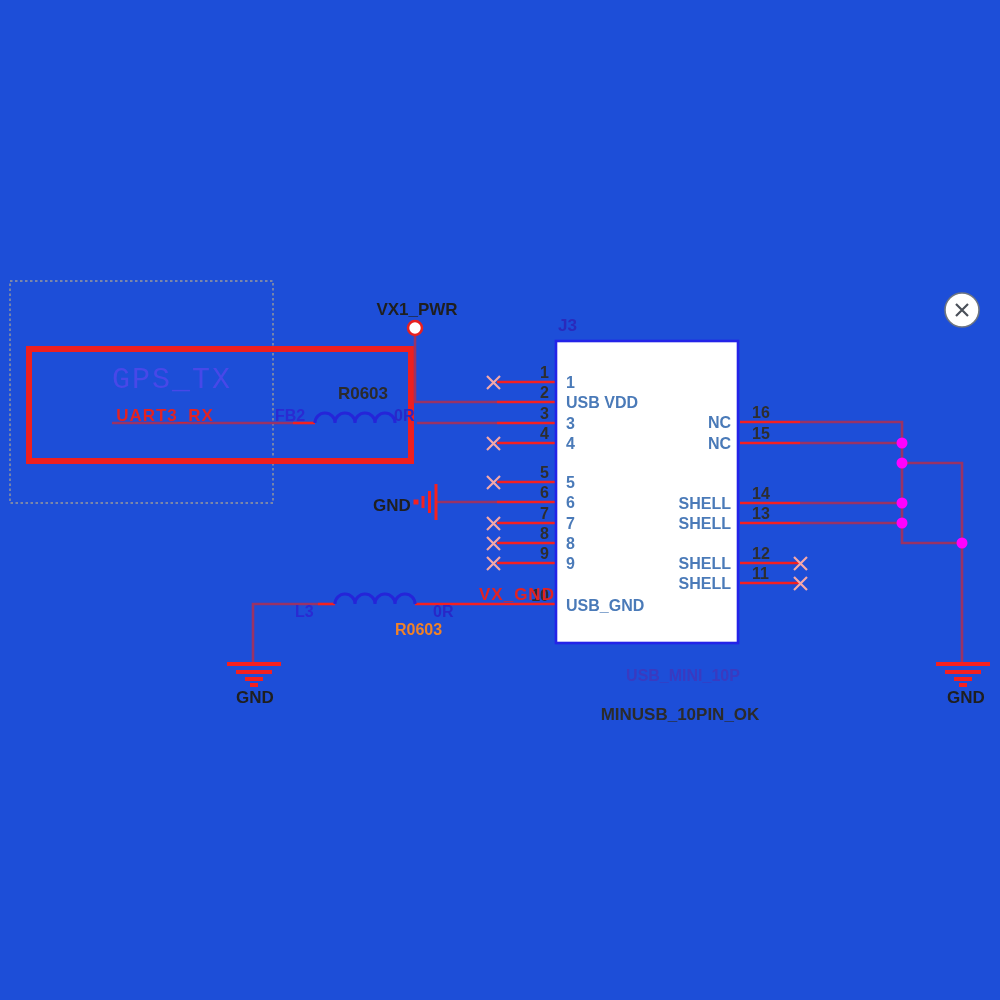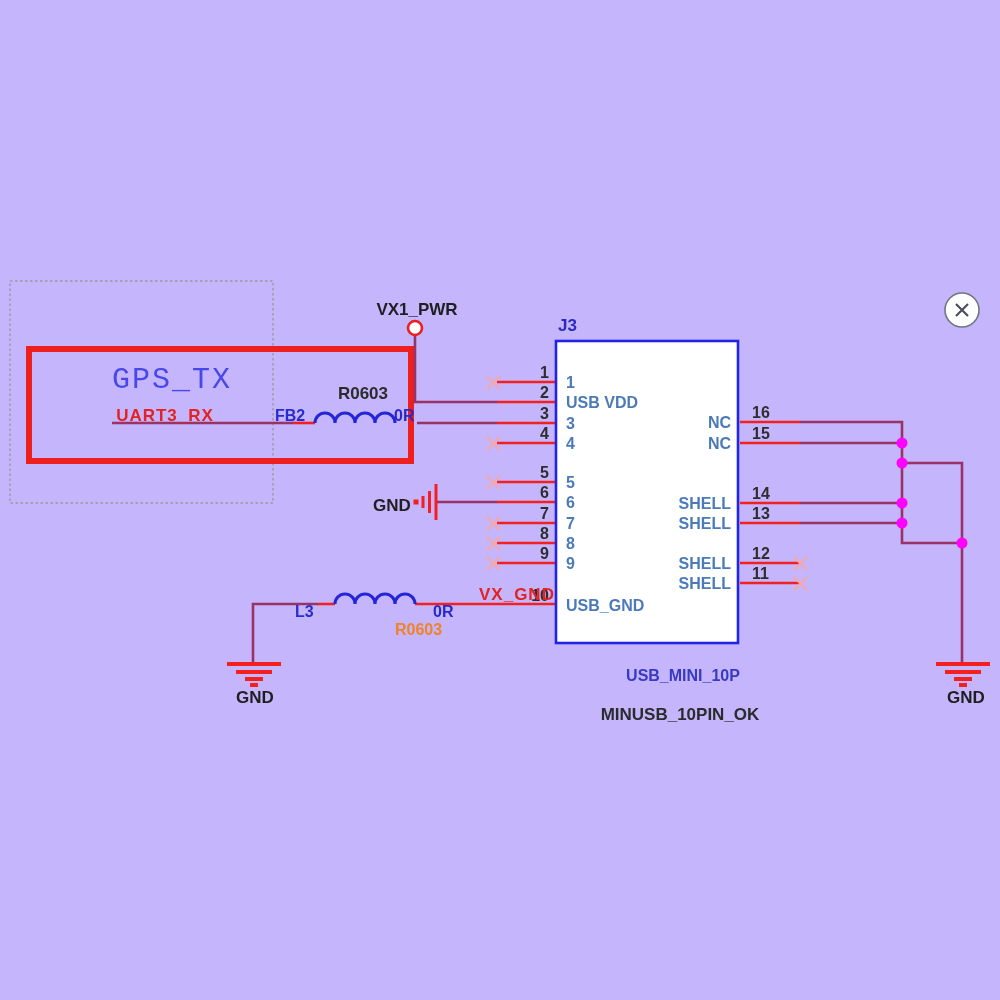--- a/index.html
+++ b/index.html
@@ -1,16 +1,16 @@
 <!DOCTYPE html>
 <html><head>
 <meta charset="utf-8">
 <style>
   html,body{margin:0;padding:0;background:#ffffff;}
-  .stage{position:relative;width:1000px;height:1000px;background:#c4b5fd;overflow:hidden;}
+  .stage{position:relative;width:1000px;height:1000px;background:#1d4ed8;overflow:hidden;}
   svg{position:absolute;left:0;top:0;}
   text{font-family:"Liberation Sans",sans-serif;font-weight:700;}
   .t-pin{fill:#2e2e2e;font-size:16px;}
   .t-inner{fill:#4a7ab8;font-size:16px;}
   .t-blue{fill:#2a2ad2;font-size:16px;}
   .t-navy{fill:#2828c8;font-size:16px;}
   .t-red{fill:#e32222;font-size:17px;letter-spacing:1px;}
   .t-orange{fill:#f08228;font-size:16px;}
   .t-gps{fill:#4848e8;font-size:30px;font-weight:400;font-family:"Liberation Mono",monospace;letter-spacing:2px;}
   .t-net{fill:#1f1f1f;font-size:17px;}

